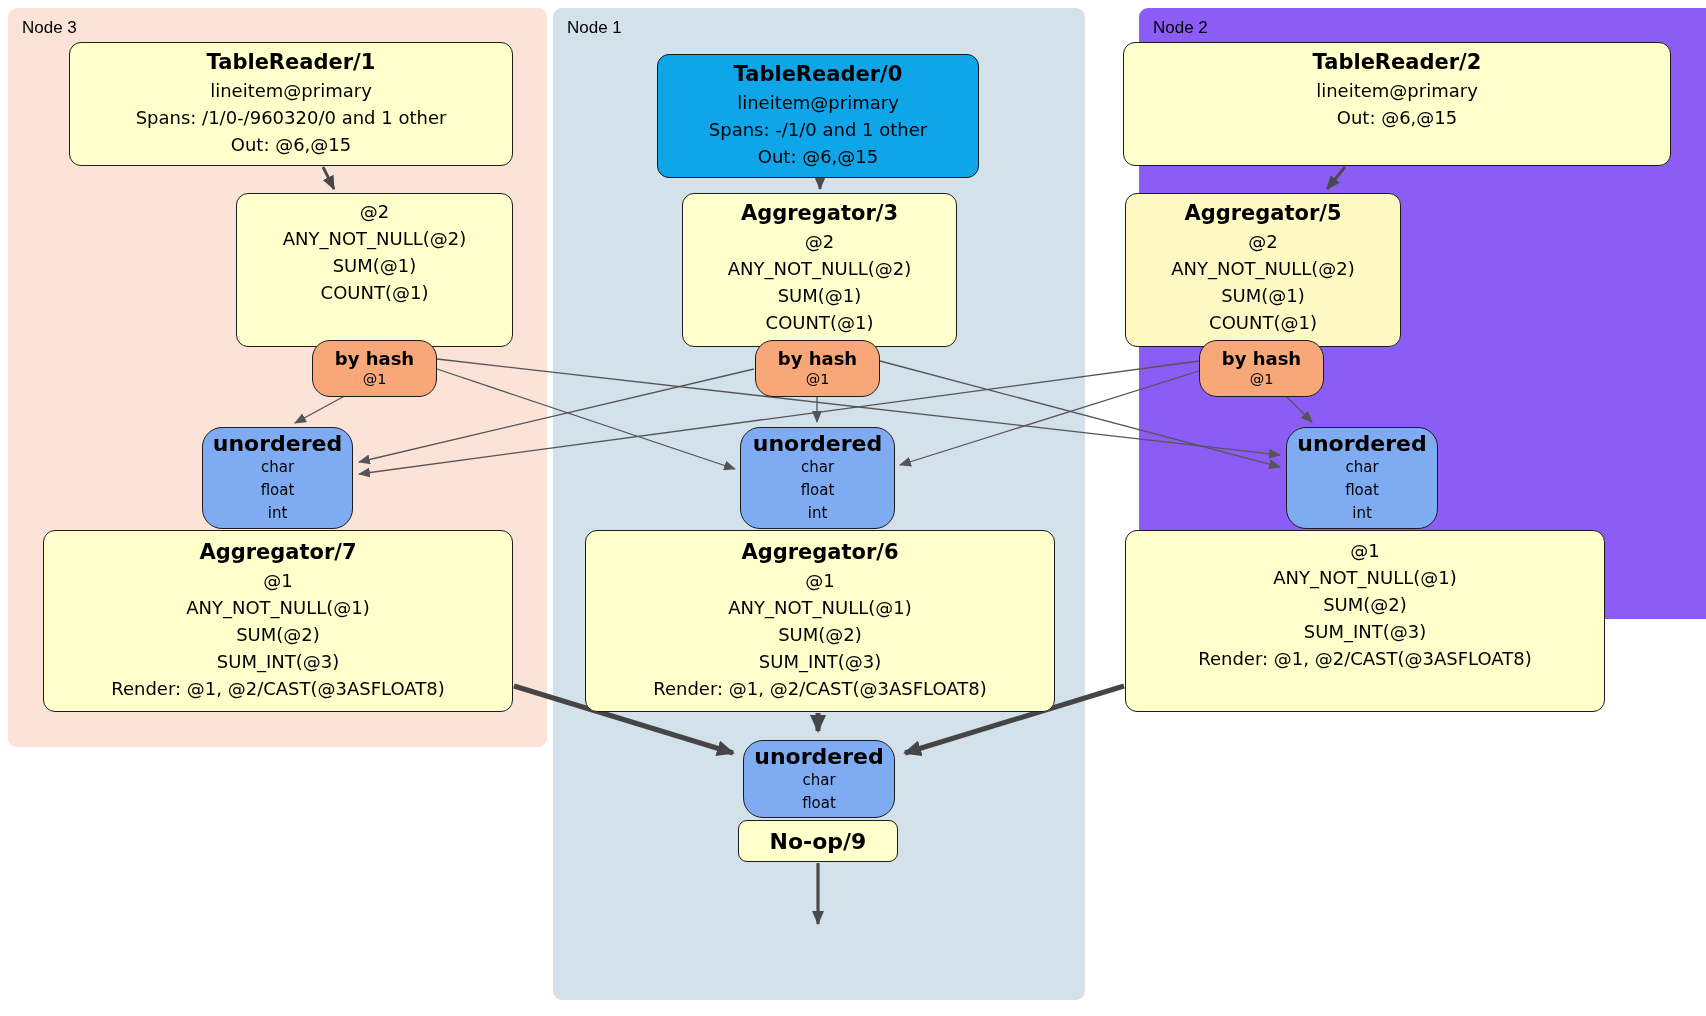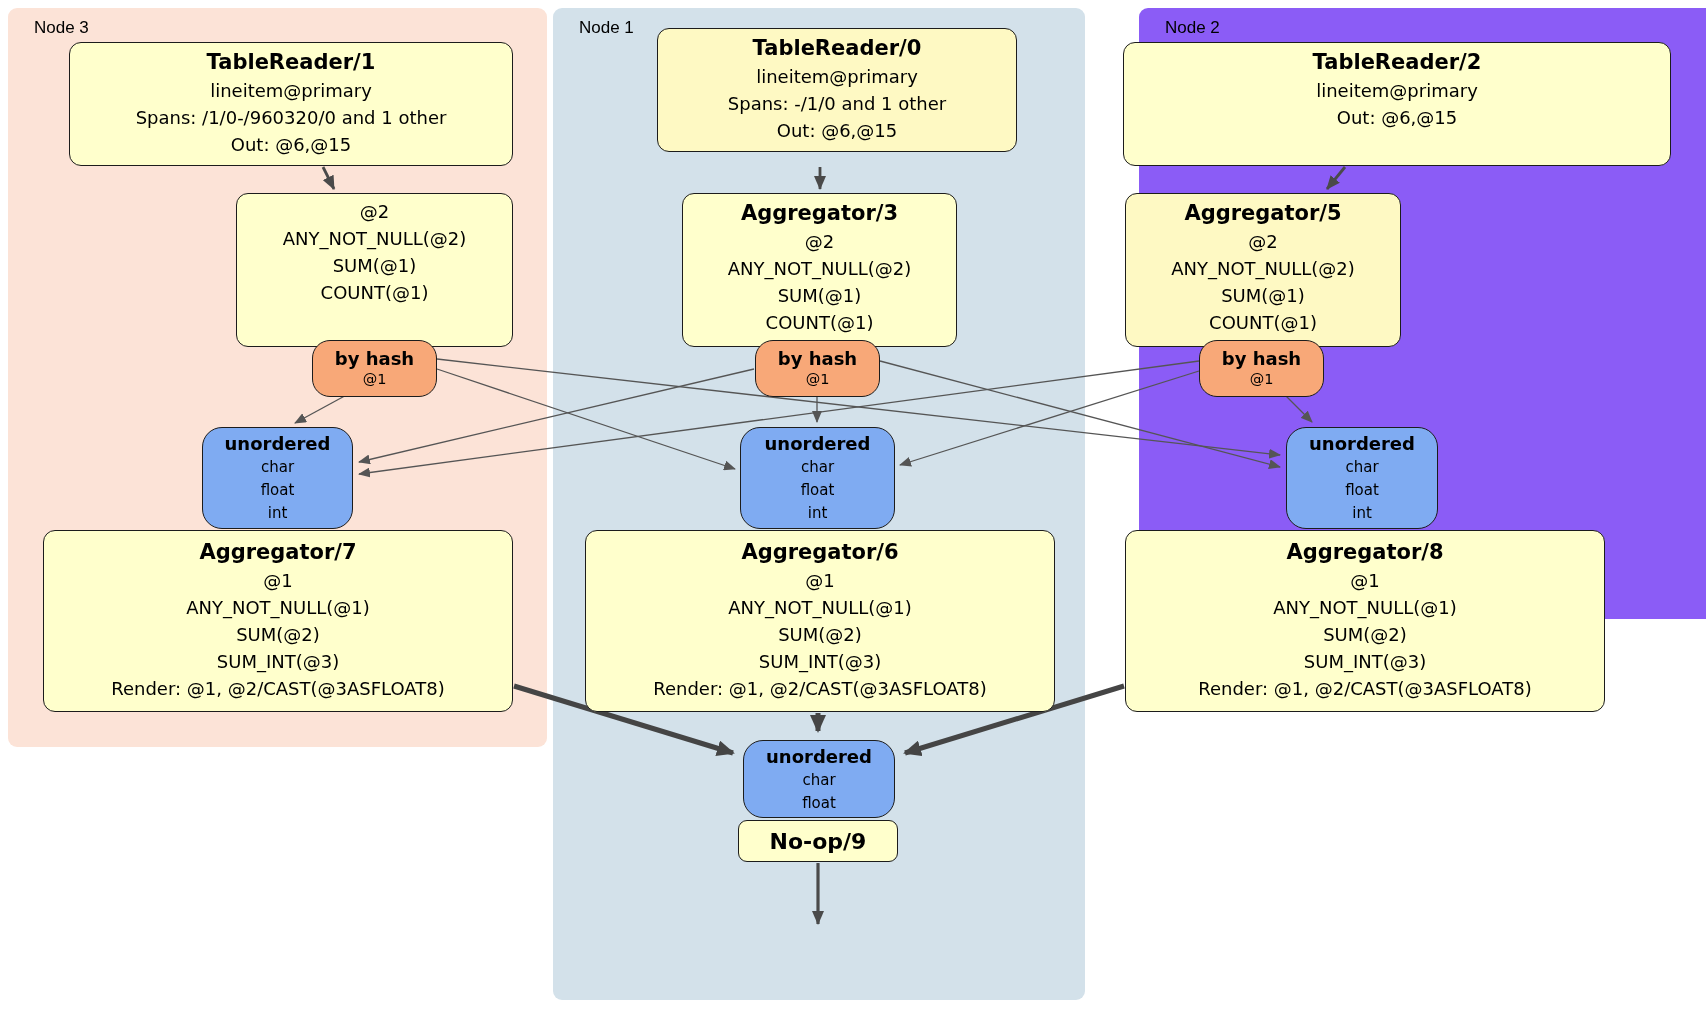--- a/index.html
+++ b/index.html
@@ -1,31 +1,31 @@
 <!DOCTYPE html>
 <html><head>
 <meta charset="utf-8">
 <style>
   html,body{margin:0;padding:0;background:#ffffff;}
   #stage{position:relative;width:1706px;height:1016px;background:#ffffff;overflow:hidden;
          font-family:"DejaVu Sans","Liberation Sans",sans-serif;color:#000;}
   .panel{position:absolute;border-radius:9px;z-index:0;}
-  .panel-label{position:absolute;top:10px;left:26px;font-size:17px;
+  .panel-label{position:absolute;top:10px;left:14px;font-size:17px;
                font-family:"Liberation Sans",sans-serif;color:#000;}
   #edges{position:absolute;left:0;top:0;z-index:1;}
   .box{position:absolute;box-sizing:border-box;border:1.5px solid #1c1c1c;
        text-align:center;z-index:2;}
   .op{border-radius:12px;padding-top:4px;}
   .op .t{font-weight:bold;font-size:21px;line-height:30px;white-space:nowrap;}
   .op .l{font-size:18px;line-height:27px;white-space:nowrap;}
   .router{border-radius:18px;padding-top:6px;z-index:3;}
   .router .t{font-weight:bold;font-size:18px;line-height:23px;}
   .router .l{font-size:14.5px;line-height:19px;}
   .sync{border-radius:20px;padding-top:4px;z-index:3;}
-  .sync .t{font-weight:bold;font-size:18px;line-height:24px;text-align:center;}
+  .sync .t{font-weight:bold;font-size:22px;line-height:24px;text-align:center;}
   .sync .l{font-size:15px;line-height:23px;}
   .mini{border-radius:9px;display:flex;align-items:center;justify-content:center;}
   .mini .t{font-weight:bold;font-size:22px;white-space:nowrap;}
 </style>
 </head>
 <body>
 
 <div id="stage">
 
   <div class="panel" style="left: 8px; top: 8px; width: 539px; height: 739px; background-color: rgb(252, 227, 215);">
@@ -96,21 +96,21 @@
   </div>
   <div class="box op" style="left: 43px; top: 530px; width: 470px; height: 182px; padding-top: 6px; background-color: rgb(255, 255, 204);">
     <div class="t">Aggregator/7</div>
     <div class="l">@1</div>
     <div class="l">ANY_NOT_NULL(@1)</div>
     <div class="l">SUM(@2)</div>
     <div class="l">SUM_INT(@3)</div>
     <div class="l">Render: @1, @2/CAST(@3ASFLOAT8)</div>
   </div>
 
-  <div class="box op" style="left: 657px; top: 28px; width: 360px; height: 124px; background-color: #fef9c3;">
+  <div class="box op" style="left: 657px; top: 54px; width: 322px; height: 124px; background-color: #0ea5e9;">
     <div class="t">TableReader/0</div>
     <div class="l">lineitem@primary</div>
     <div class="l">Spans: -/1/0 and 1 other</div>
     <div class="l">Out: @6,@15</div>
   </div>
   <div class="box op" style="left: 682px; top: 193px; width: 275px; height: 154px; background-color: rgb(255, 255, 204);">
     <div class="t">Aggregator/3</div>
     <div class="l">@2</div>
     <div class="l">ANY_NOT_NULL(@2)</div>
     <div class="l">SUM(@1)</div>
@@ -151,21 +151,20 @@
     <div class="t">by hash</div>
     <div class="l">@1</div>
   </div>
   <div class="box sync" style="left: 1286px; top: 427px; width: 152px; height: 102px; background-color: rgb(127, 171, 242);">
     <div class="t">unordered</div>
     <div class="l">char</div>
     <div class="l">float</div>
     <div class="l">int</div>
   </div>
   <div class="box op" style="left: 1125px; top: 530px; width: 480px; height: 182px; padding-top: 6px; background-color: rgb(255, 255, 204);">
-    <div class="t">Aggregator/8</div>
     <div class="l">@1</div>
     <div class="l">ANY_NOT_NULL(@1)</div>
     <div class="l">SUM(@2)</div>
     <div class="l">SUM_INT(@3)</div>
     <div class="l">Render: @1, @2/CAST(@3ASFLOAT8)</div>
   </div>
 
   <div class="box sync" style="left: 743px; top: 740px; width: 152px; height: 78px; background-color: rgb(127, 171, 242);">
     <div class="t">unordered</div>
     <div class="l">char</div>

